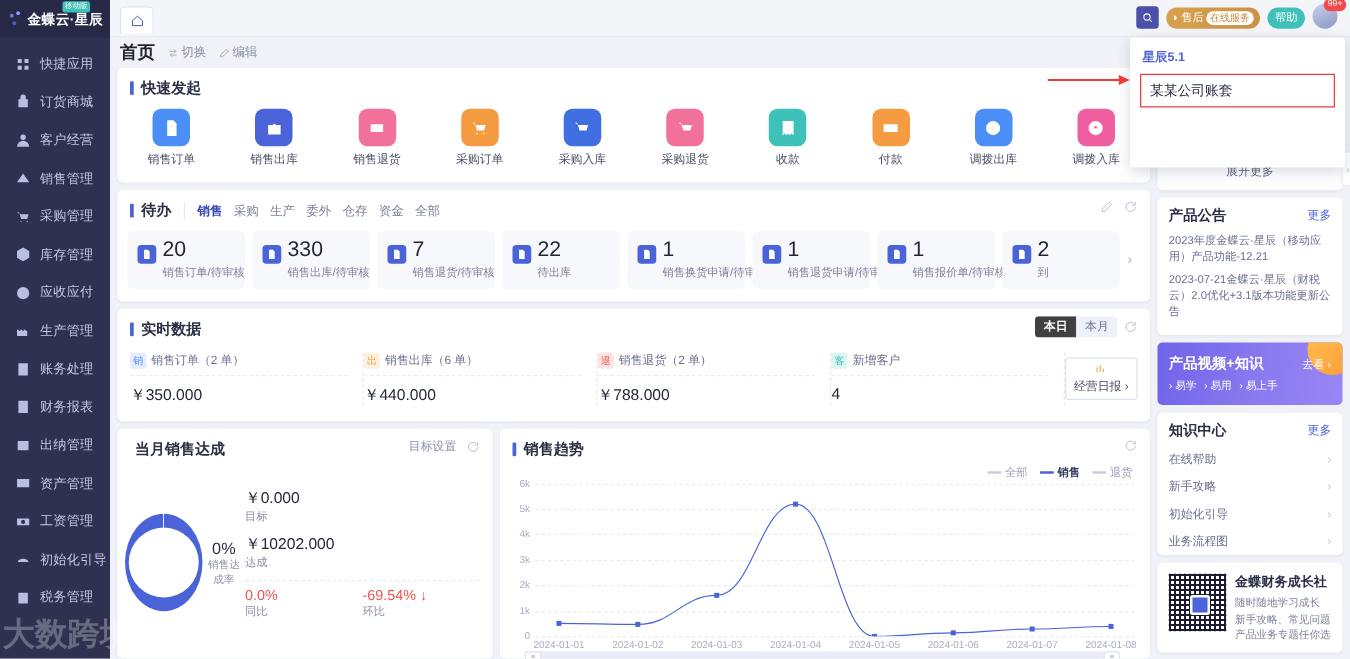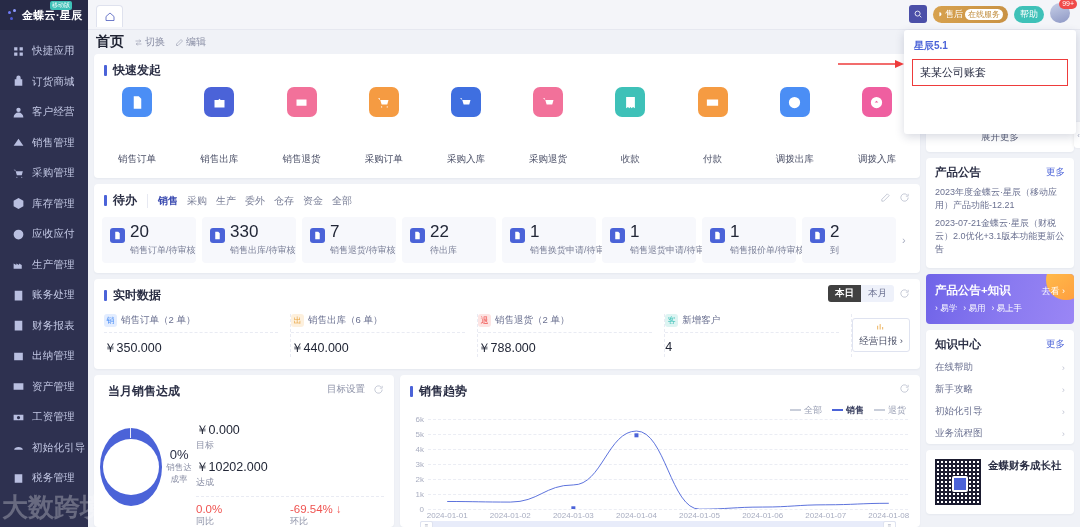--- a/index.html
+++ b/index.html
@@ -79,21 +79,21 @@
   .card { background:#fff; border-radius:4px; box-shadow:0 1px 2px rgba(40,50,90,.05); }
   .card-hd { display:flex; align-items:center; padding:8px 12px 2px 10px; position:relative;}
   .bar-mark { width:3px; height:11px; background:#4b63d8; border-radius:1px; margin-right:6px; }
   .card-title { font-size:12px; font-weight:bold; color:#2b2f45; }
   .hd-actions{ position:absolute; right:10px; top:8px; display:flex; align-items:center; gap:8px;
                color:#9aa0b5;}
   .hd-actions svg{ width:11px;height:11px;fill:none;stroke:#a8adc0;stroke-width:1.4;}
 
   
   .ql-row { display:flex; padding:6px 2px 12px 2px; }
-  .ql-item { flex:1; display:flex; flex-direction:column; align-items:center; cursor:pointer;gap:32px; }
+  .ql-item { flex:1; display:flex; flex-direction:column; align-items:center; cursor:pointer; }
   .ql-ico { width:30px;height:30px;border-radius:7px; display:flex; align-items:center;
             justify-content:center; margin-bottom:4px;}
   .ql-ico svg{ width:15px;height:15px;fill:#fff;}
   .ql-lb { font-size:9.5px; color:#4a4f66; white-space:nowrap;}
 
   
   .todo-hd { display:flex; align-items:center; padding:8px 10px 0 10px; position:relative;}
   .todo-tabs { display:flex; gap:9px; margin-left:10px; padding-left:10px; border-left:1px solid #e7e9f2;
                align-items:center;}
   .todo-tab { font-size:10px; color:#7c8199; cursor:pointer;}
@@ -831,21 +831,21 @@
             <span class="m">更多</span>
           </div>
           <div class="notice" id="notices">
               <p>2023年度金蝶云·星辰（移动应用）产品功能-12.21</p>
               <p>2023-07-21金蝶云·星辰（财税云）2.0优化+3.1版本功能更新公告</p>
             </div>
         </div>
 
         <div class="promo">
           <div class="promo-ball"></div>
-          <div class="promo-t">产品公告+知识</div>
+          <div class="promo-t">产品视频+知识</div>
           <div class="promo-go">去看 ›</div>
           <div class="promo-tags" id="promotags">
               <span>› 易学</span>
               <span>› 易用</span>
               <span>› 易上手</span>
             </div>
         </div>
 
         <div class="card">
           <div class="w-hd">
@@ -869,20 +869,25 @@
      <span>业务流程图</span>
      <span class="c">›</span>
    </div>
             </div>
         </div>
 
         <div class="card qr-card">
           <div class="qr"></div>
           <div class="qr-txt">
             <div class="t">金蝶财务成长社</div>
+            <div id="qrlines">
+                <div class="l">随时随地学习成长</div>
+                <div class="l">新手攻略、常见问题</div>
+                <div class="l">产品业务专题任你选</div>
+              </div>
           </div>
         </div>
       </div>
     </div>
 
     <div class="chev-right">‹</div>
 
     <div class="dd">
       <div class="arrow">
         <svg viewBox="0 0 66 10">

